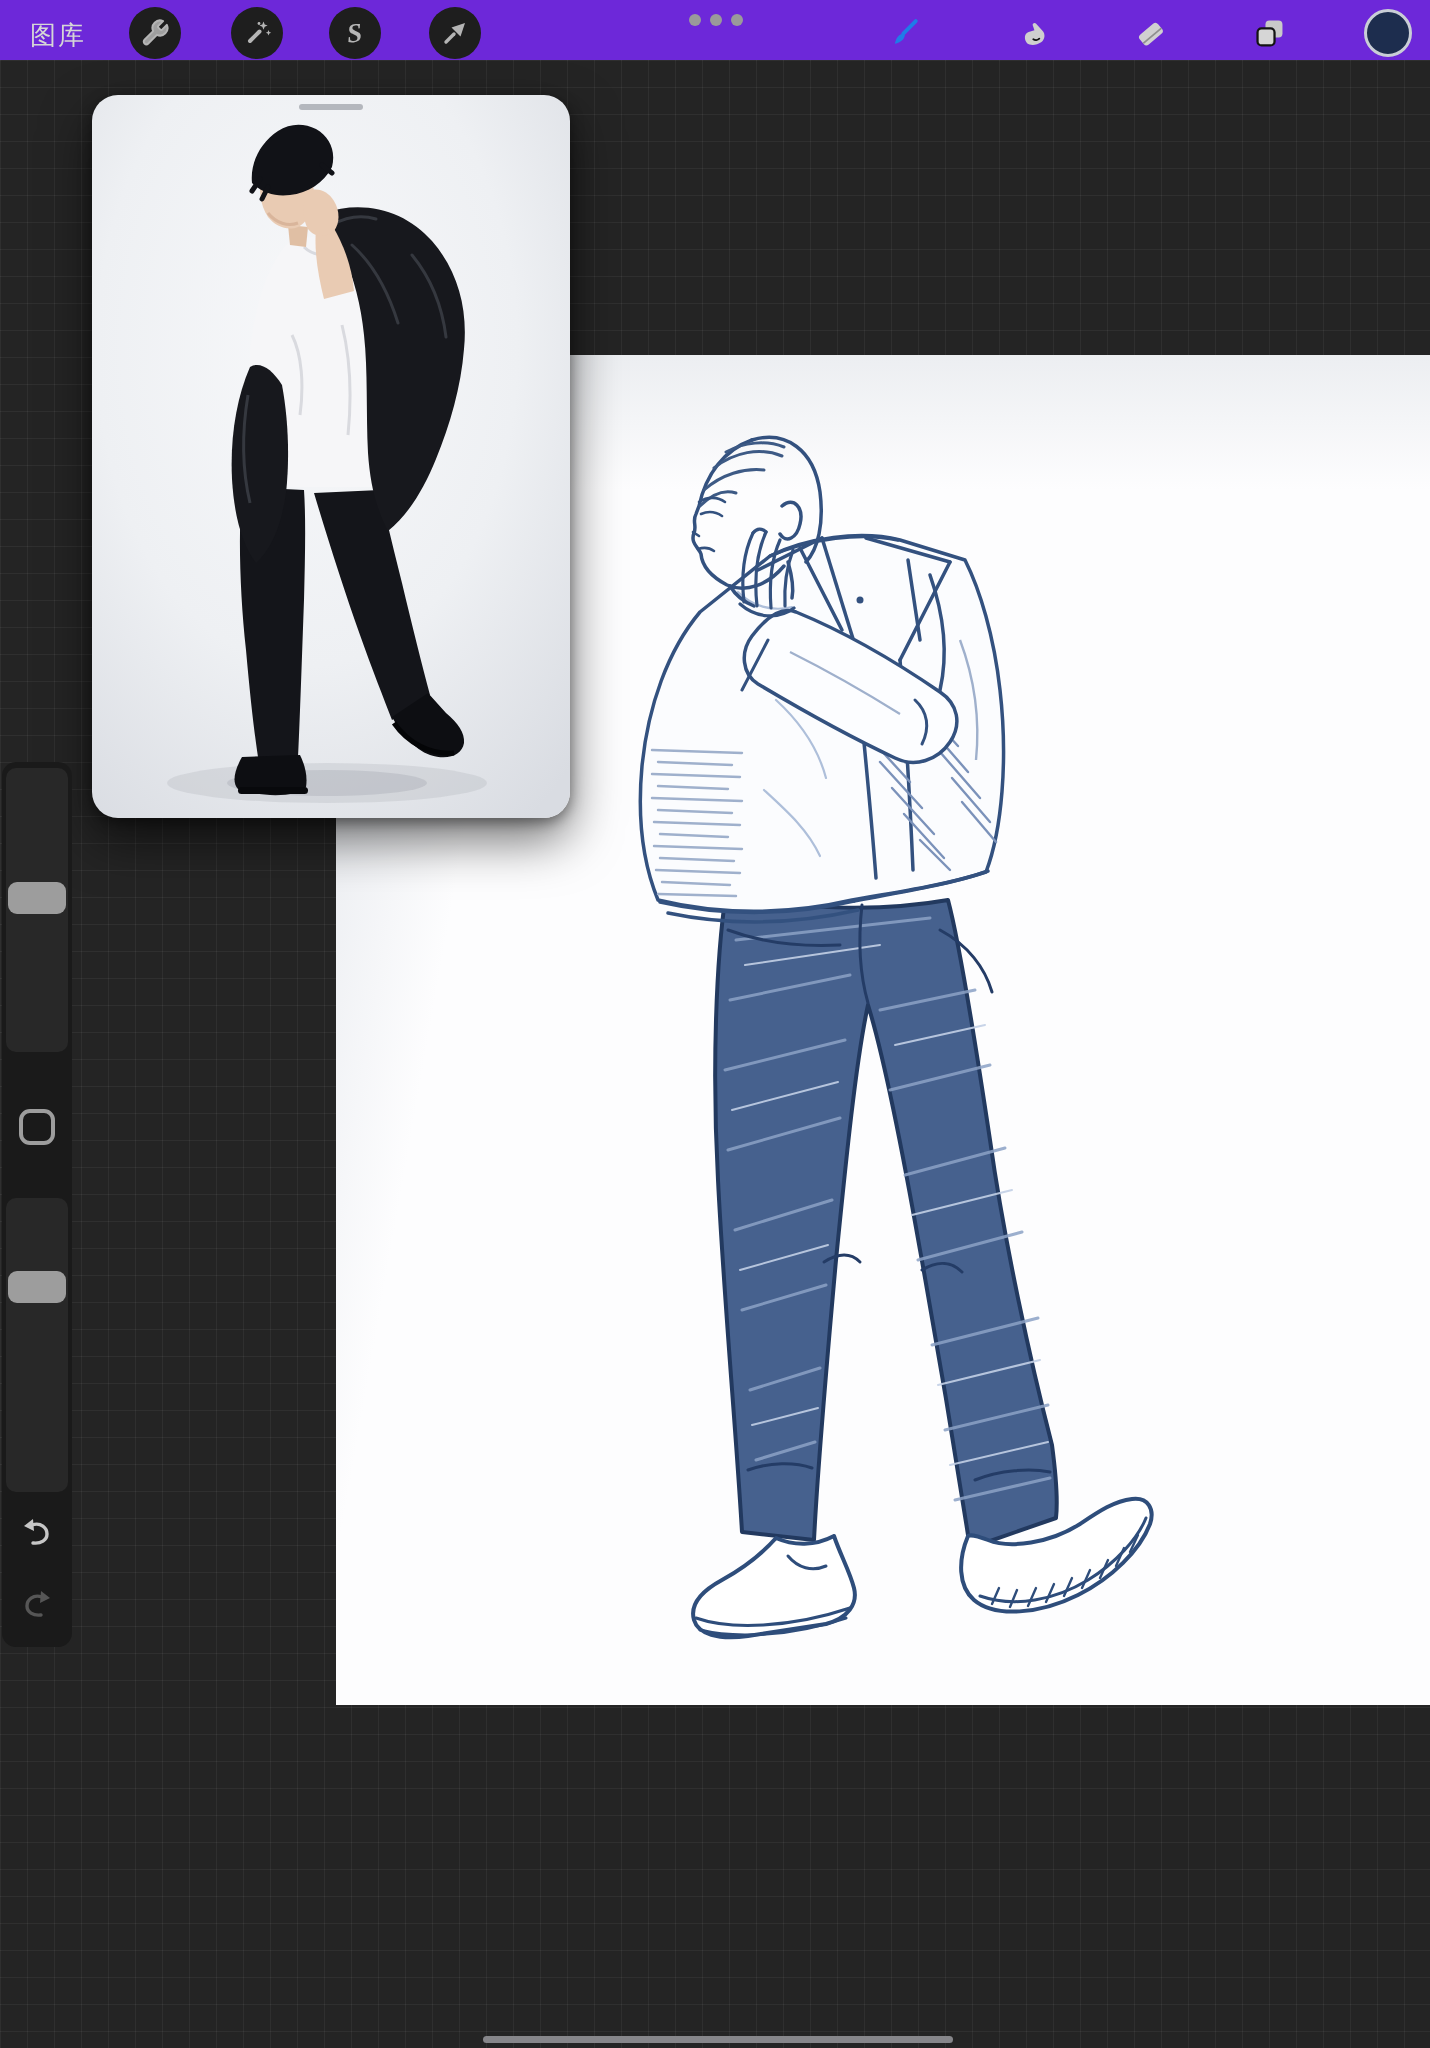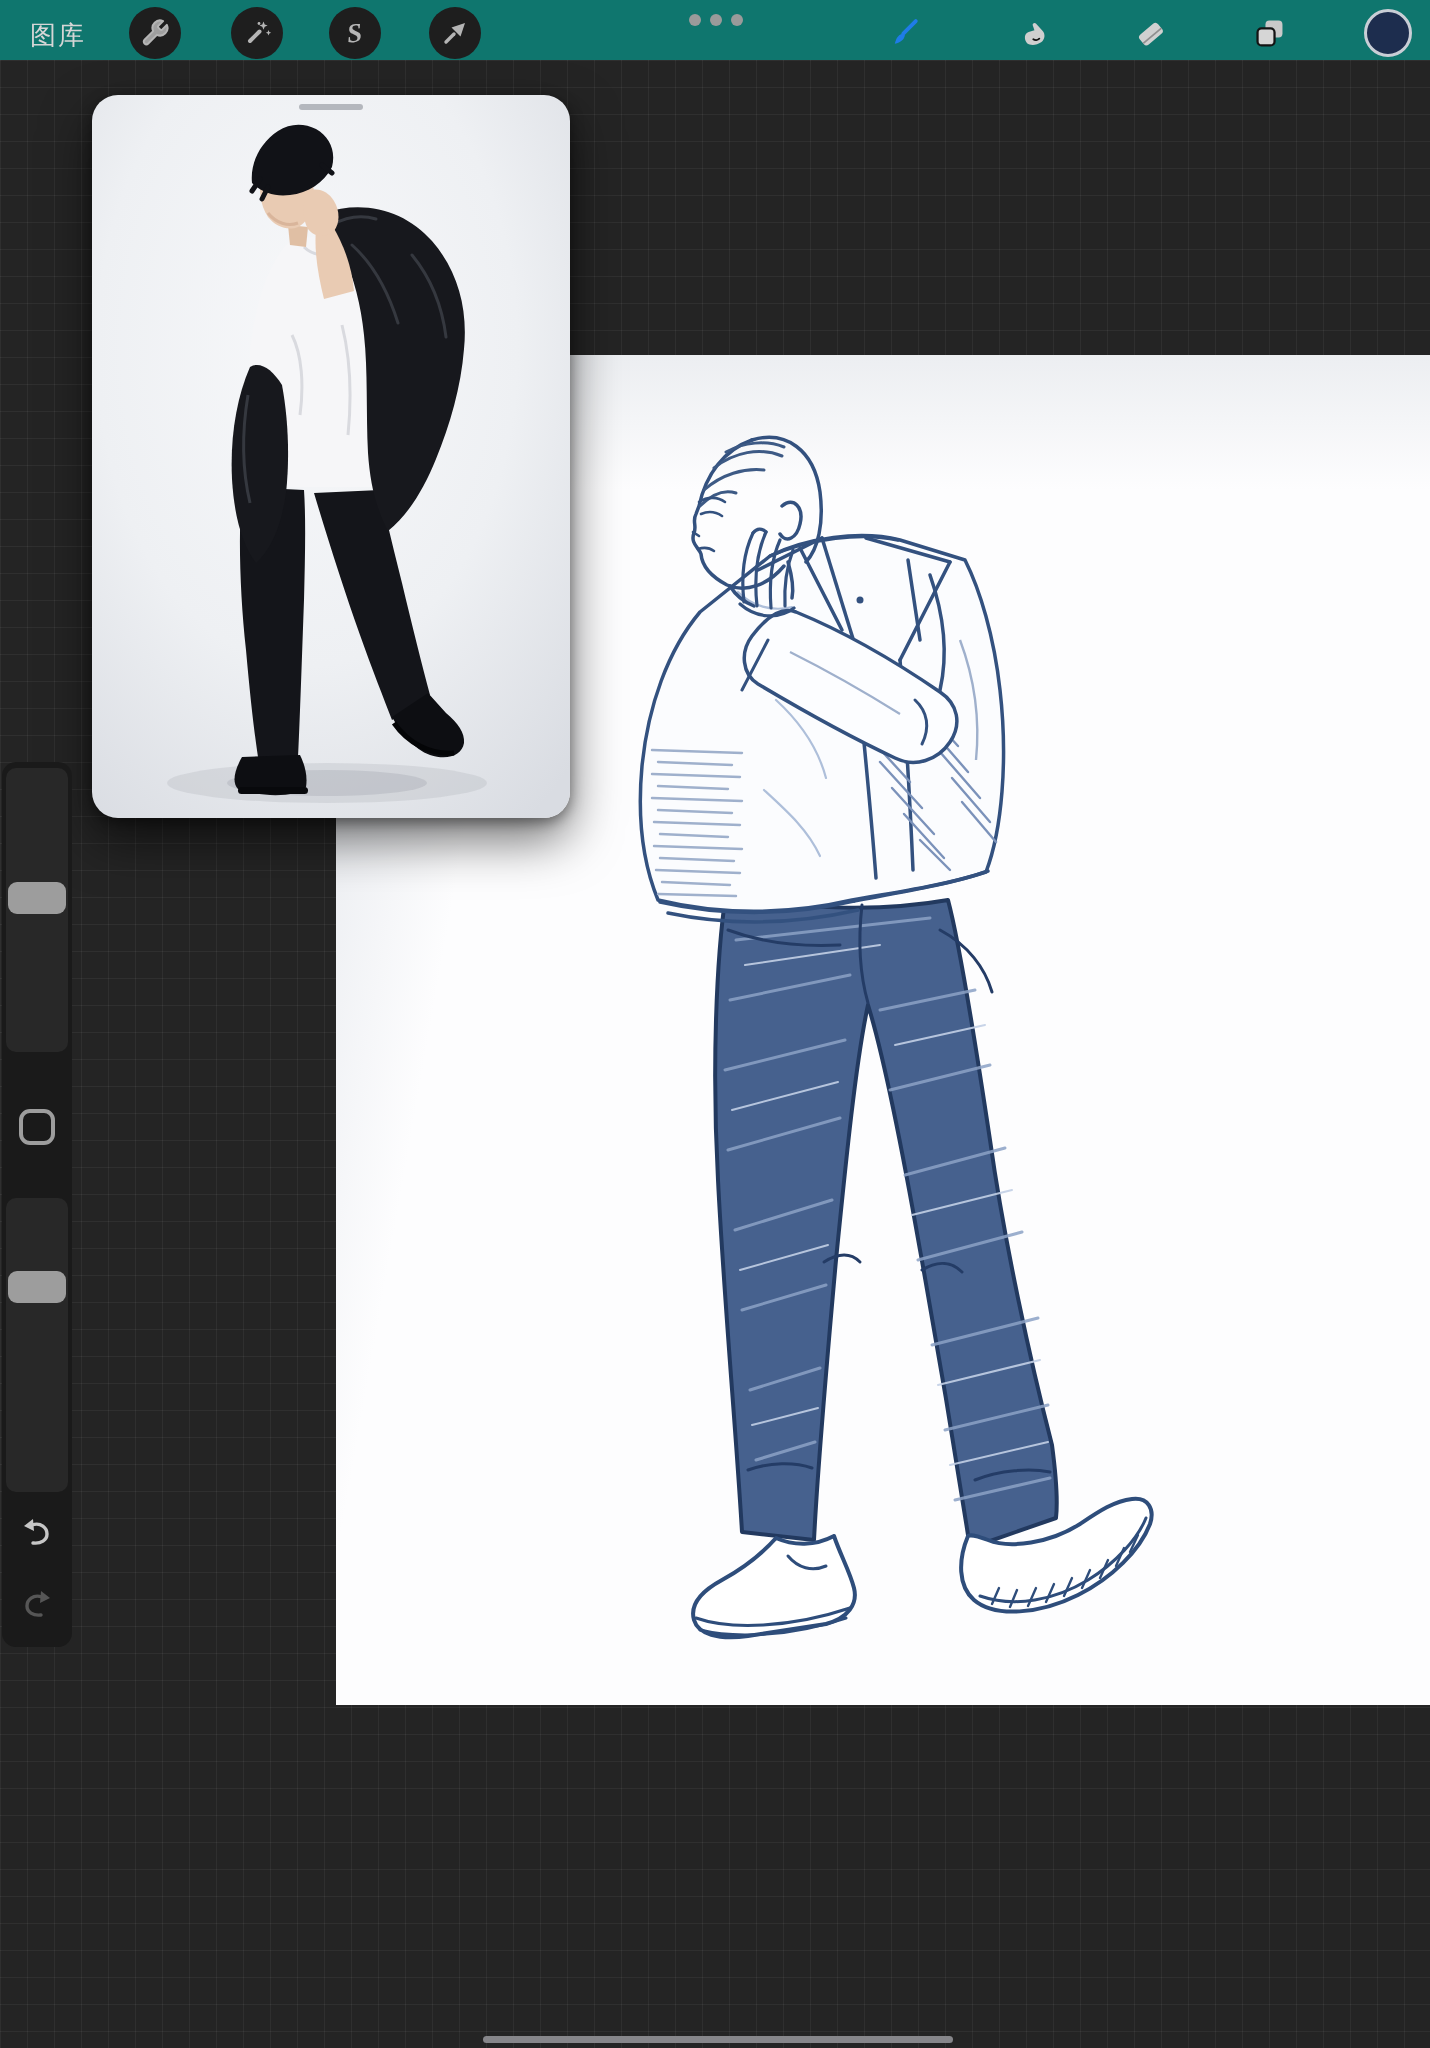--- a/index.html
+++ b/index.html
@@ -1,21 +1,21 @@
 <!DOCTYPE html>
 <html><head>
 <meta charset="utf-8">
 <style>
   * { margin:0; padding:0; box-sizing:border-box; }
   html,body { width:1430px; height:2048px; background:#131313; overflow:hidden;
               font-family:"Liberation Sans", sans-serif; }
   .app { position:relative; width:1430px; height:2048px; }
 
   
-  .toolbar { position:absolute; left:0; top:0; width:1430px; height:60px; background:#0f766e; z-index:40; }
+  .toolbar { position:absolute; left:0; top:0; width:1430px; height:60px; background:#6d28d9; z-index:40; }
   .gallery-label { position:absolute; left:30px; top:18px; font-size:26px; letter-spacing:2px;
                    color:#d6d6d6; font-weight:400; cursor:default; }
   .tool-btn { position:absolute; top:7px; width:52px; height:52px; border-radius:50%;
               display:flex; align-items:center; justify-content:center; background:transparent; }
   .tool-btn.circled { background:#1e1e1e; }
   .sel-s { font-size:27px; font-weight:bold; font-style:italic; color:#b5b5b5;
            font-family:"Liberation Serif", serif; transform:rotate(-6deg); }
   .dots { position:absolute; left:689px; top:14px; display:flex; gap:9px; }
   .dots i { width:12px; height:12px; border-radius:50%; background:#9a9a9a; }
   .color-swatch { width:48px; height:48px; border-radius:50%; border:3px solid #c9ced6; }

